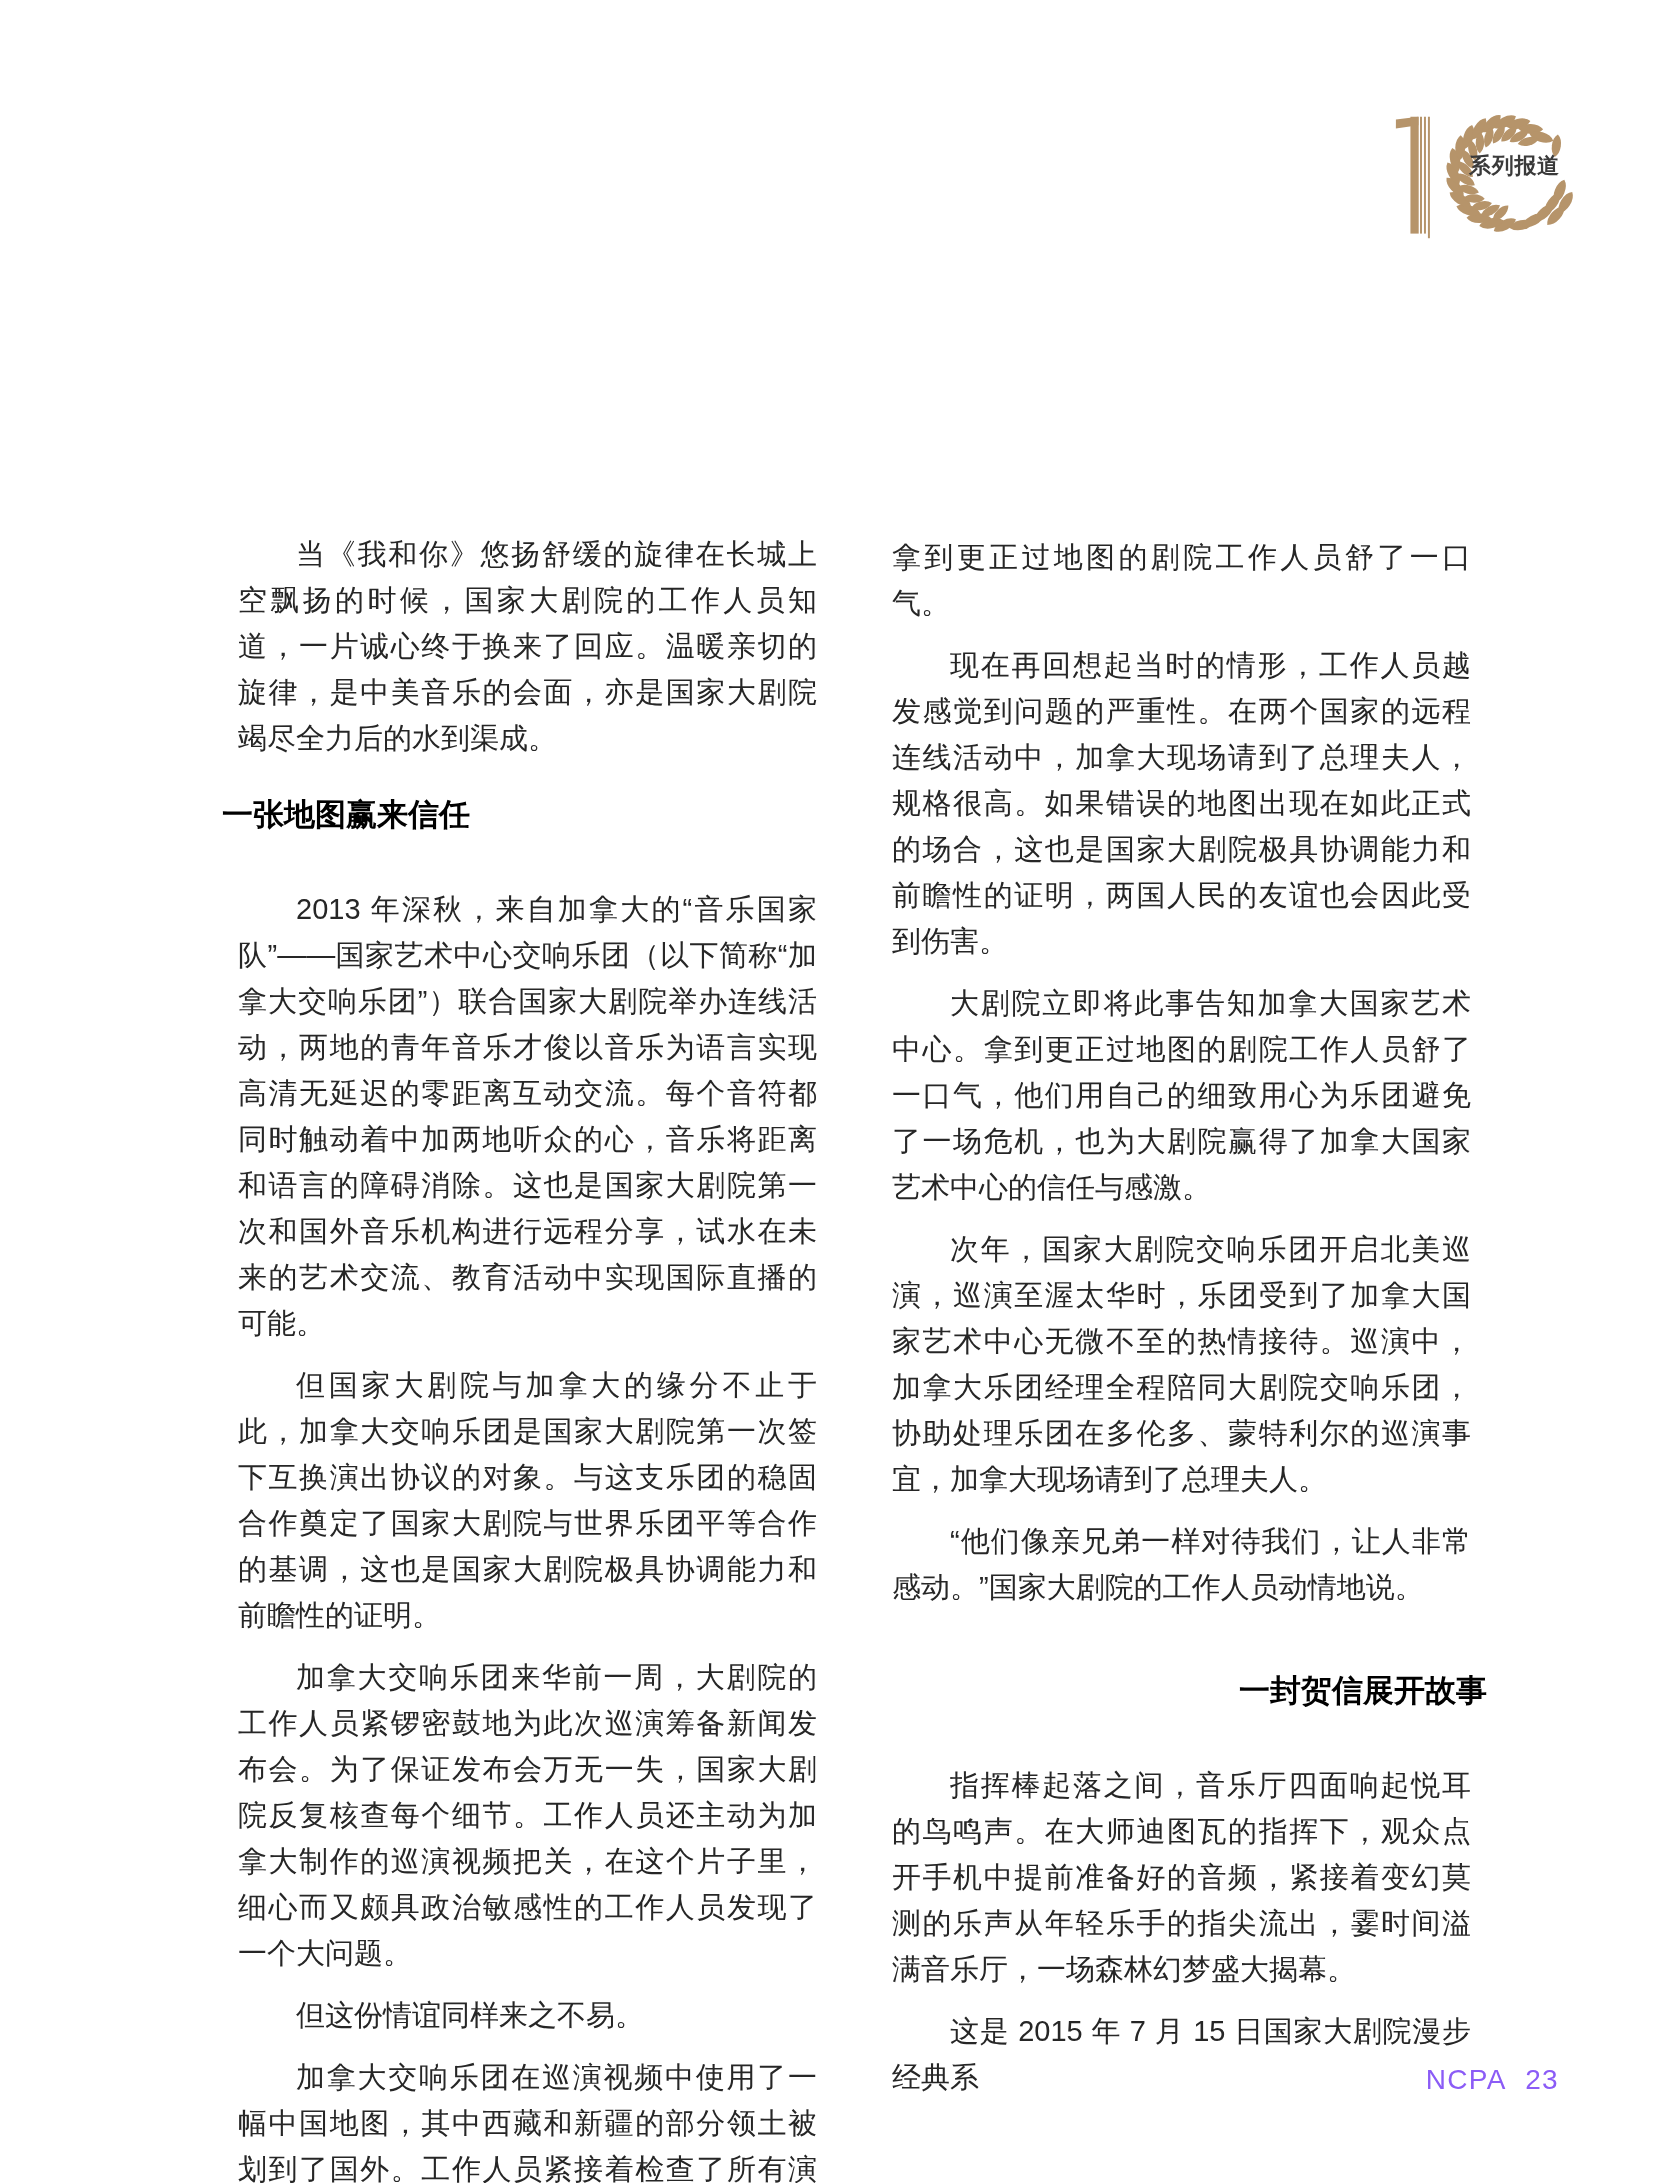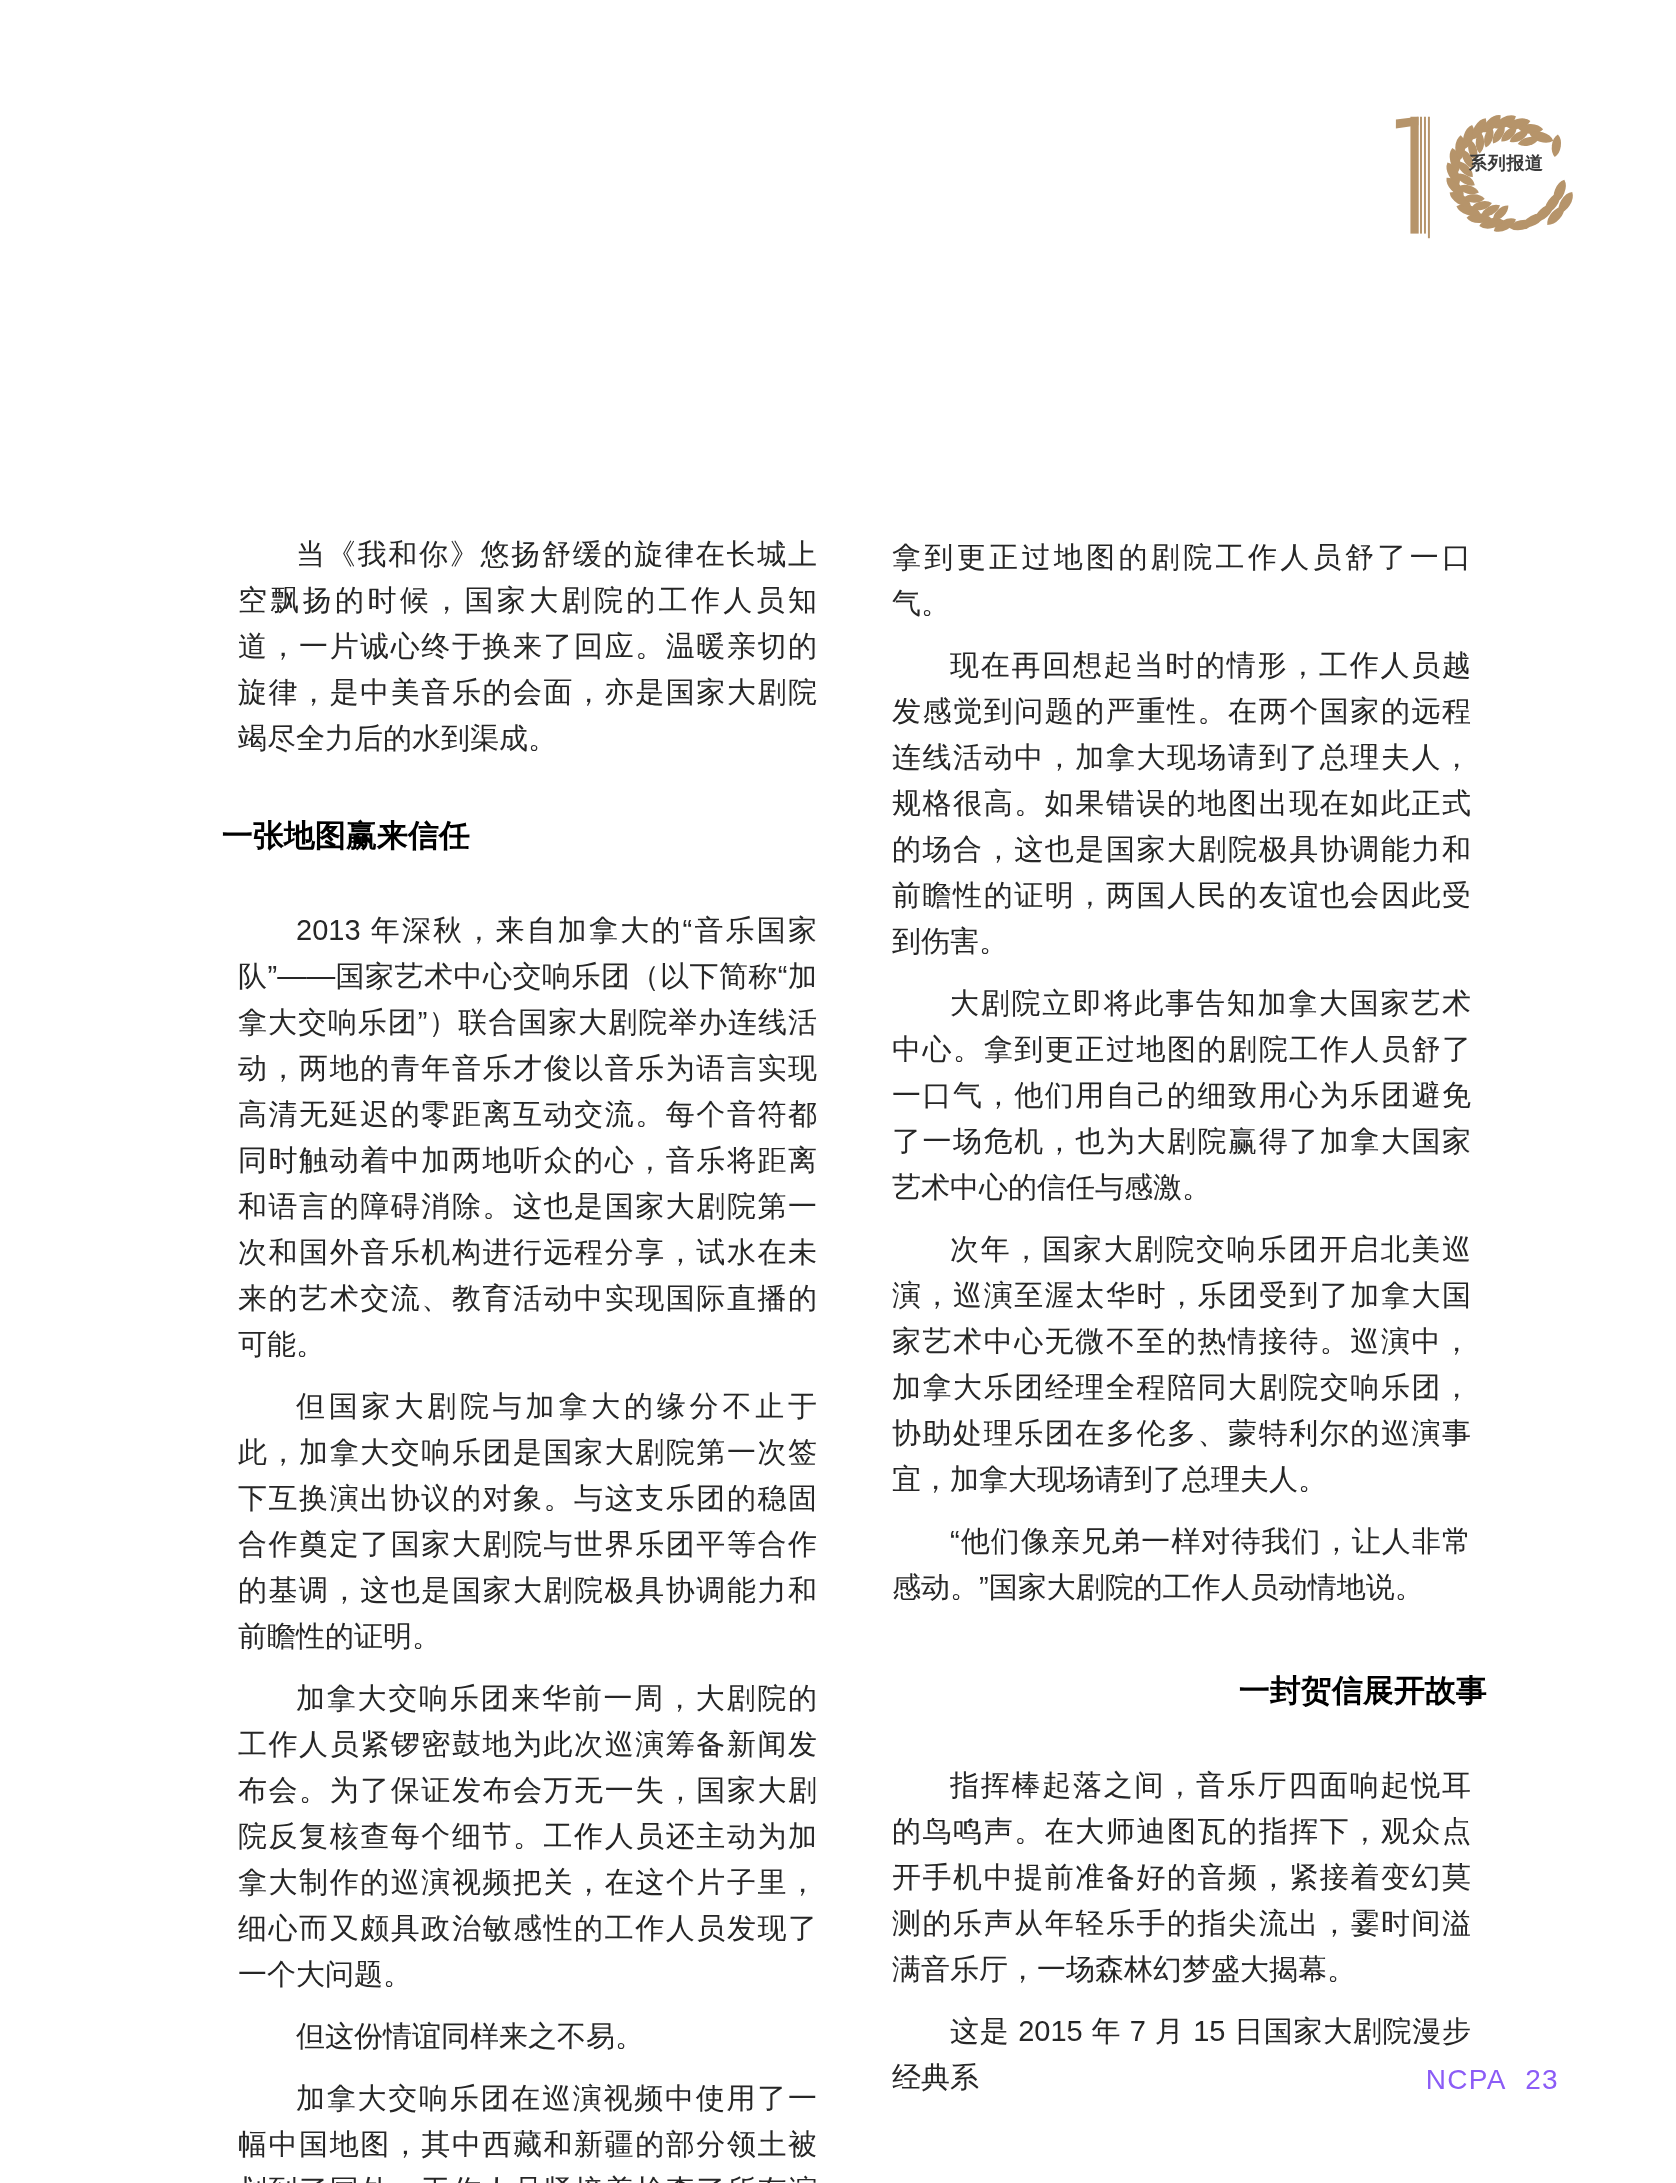--- a/index.html
+++ b/index.html
@@ -10,39 +10,39 @@
     font-family: "Liberation Sans", "DejaVu Sans", sans-serif;
     overflow: hidden;
   }
   .page { position: absolute; inset: 0; }
 
   
   .badge { position: absolute; left: 1386px; top: 102px; width: 206px; height: 147px; }
   .badge svg { position: absolute; left: 0; top: 0; }
   .series-label {
     position: absolute; left: 83px; top: 49px;
-    font-size: 18px; font-weight: 700; color: #3a3a3a;
+    font-size: 22px; font-weight: 700; color: #3a3a3a;
     letter-spacing: 0.7px; white-space: nowrap; z-index: 2;
   }
 
   
   .col {
     position: absolute; width: 611px;
     font-size: 29px; line-height: 46px; color: #262626;
     text-align: justify;
   }
   .col-left  { left: 222px;  top: 515px; }
   .col-right { left: 876px; top: 518px; }
   .col p { margin: 16px; text-indent: 58px; }
   .col p.no-indent { text-indent: 0; }
   .col h2 {
     font-size: 31px; line-height: 40px; font-weight: 800; color: #000000;
     margin: 0; text-align: left;
   }
-  .col-left  h2 { margin-top: 55px; margin-bottom: 51px; }
+  .col-left  h2 { margin-top: 34px; margin-bottom: 51px; }
   .col-right h2 { margin-top: 61px; margin-bottom: 51px; text-align: right; }
 
   
   .footer {
     position: absolute; top: 2064px; right: 117px;
     font-size: 28px; color: #8b5cf6; letter-spacing: 1.3px;
     white-space: nowrap;
   }
   .footer .pgnum { margin-left: 18.5px; }
 </style>

